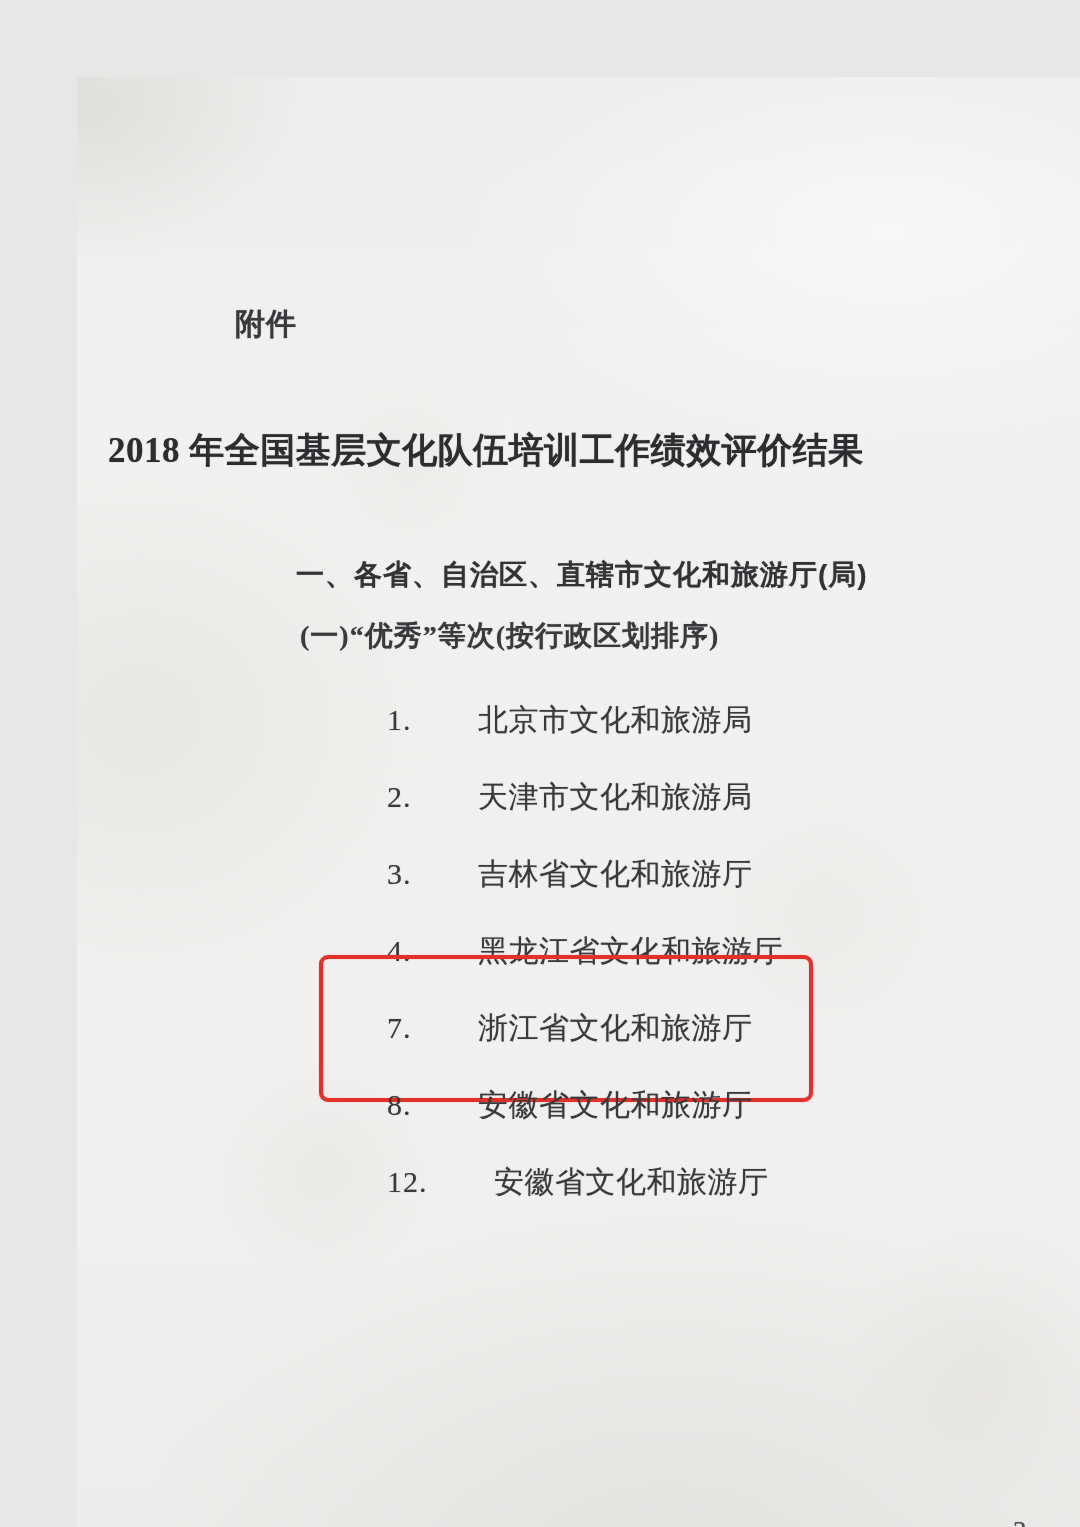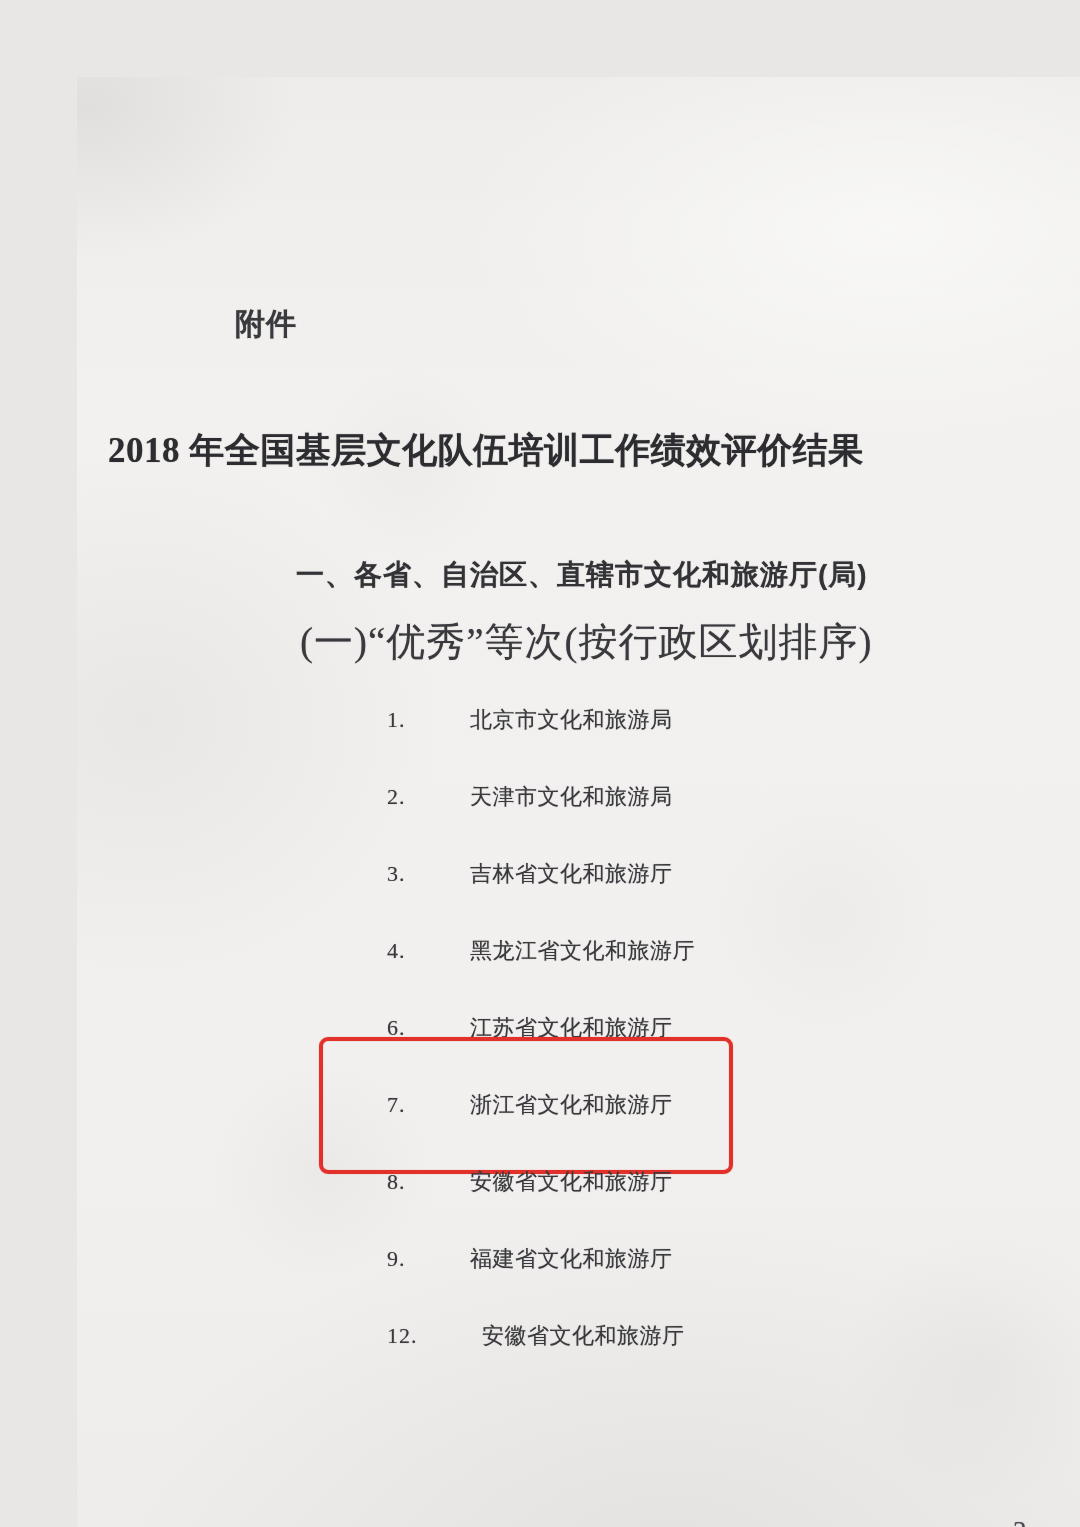--- a/index.html
+++ b/index.html
@@ -50,33 +50,34 @@
   .section-heading{
     position:absolute;left:188px;top:453px;
     font-family:"Liberation Sans","DejaVu Sans",sans-serif;
     font-size:28px;line-height:1;font-weight:bold;
     color:#333337;
     text-shadow:0 0 1px rgba(51,51,55,0.5);
     letter-spacing:1px;
   }
   .subsection-heading{
     position:absolute;left:192px;top:514px;
-    font-size:39px;line-height:1;
+    font-size:28px;line-height:1;
     color:var(--ink);
     text-shadow:0 0 1px rgba(58,58,62,0.5);
     letter-spacing:1px;
+    font-weight:bold;
   }
   .list{
     position:absolute;left:186px;top:566px;right:30px;
     list-style:none;
   }
   .item{
     height:62px;
     display:flex;align-items:center;
-    font-size:22px;line-height:1.2;
+    font-size:30px;line-height:1.2;
     color:var(--ink);
     text-shadow:0 0 1px rgba(58,58,62,0.5);
   }
   .line{position:relative;display:inline-block;white-space:nowrap;}
   .num{display:inline-block;margin-right:12px;letter-spacing:1px;}
   .name{letter-spacing:0.5px;}
   .item.highlighted .line::before{
     content:"";
     position:absolute;
     left:-21px;right:-13px;top:-8px;bottom:-9px;
@@ -124,46 +125,34 @@
       <span class="num">3.</span>
       <span class="name">吉林省文化和旅游厅</span>
     </span>
   </li>
       <li class="item">
     <span class="line">
       <span class="num">4.</span>
       <span class="name">黑龙江省文化和旅游厅</span>
     </span>
   </li>
-      <li class="item">
-    <span class="line">
-      <span class="num">6.</span>
-      <span class="name">江苏省文化和旅游厅</span>
-    </span>
-  </li>
       <li class="item highlighted">
     <span class="line">
       <span class="num">7.</span>
       <span class="name">浙江省文化和旅游厅</span>
     </span>
   </li>
       <li class="item">
     <span class="line">
       <span class="num">8.</span>
       <span class="name">安徽省文化和旅游厅</span>
     </span>
   </li>
       <li class="item">
     <span class="line">
-      <span class="num">9.</span>
-      <span class="name">福建省文化和旅游厅</span>
-    </span>
-  </li>
-      <li class="item">
-    <span class="line">
       <span class="num">12.</span>
       <span class="name">安徽省文化和旅游厅</span>
     </span>
   </li>
     </ol>
 
   <div class="page-number">—3—</div>
 </div>
 
 </body></html>

